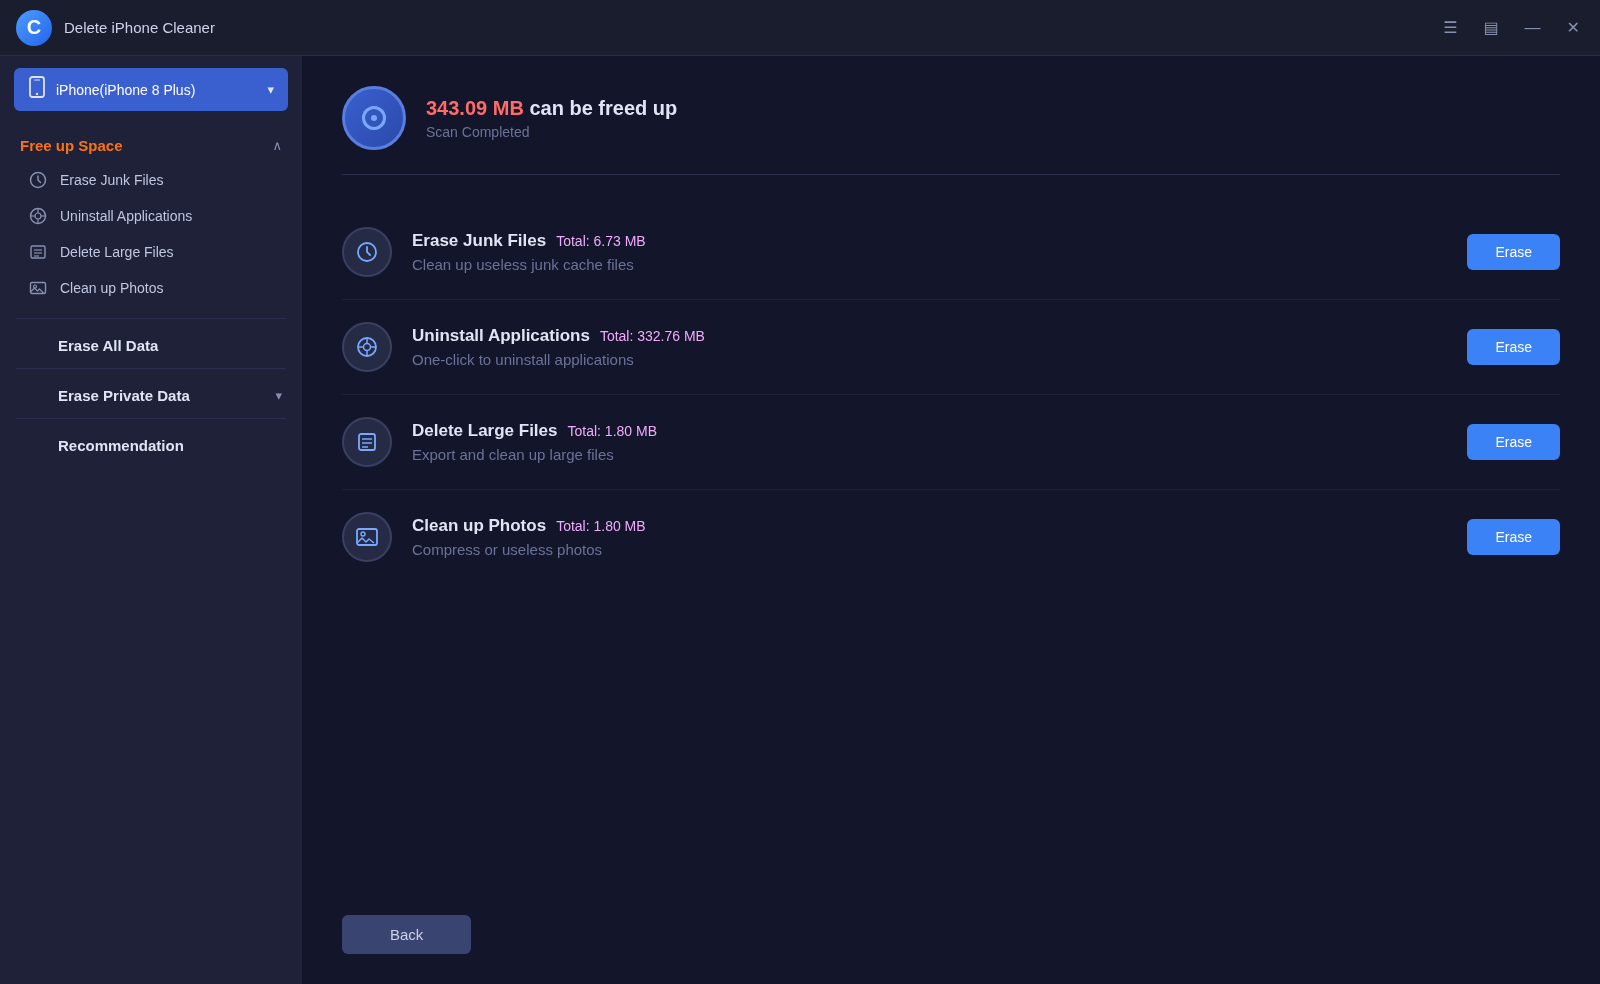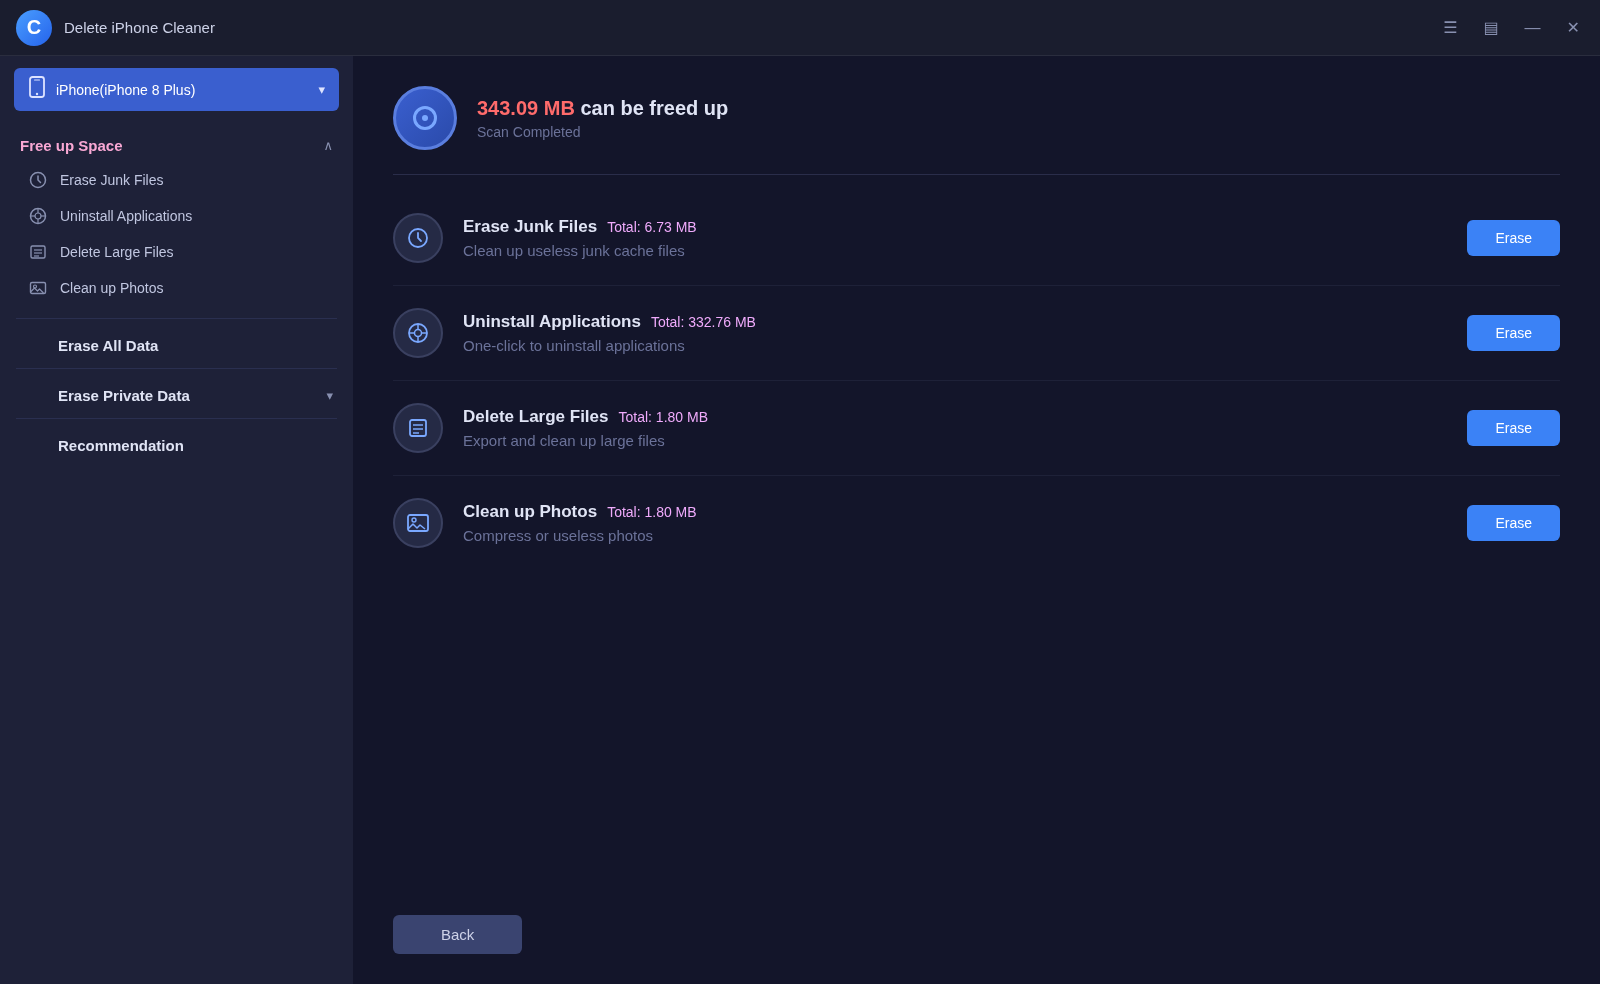--- a/index.html
+++ b/index.html
@@ -55,21 +55,21 @@
     }
 
     
     .app-layout {
       display: flex;
       height: calc(984px - 56px);
     }
 
     
     .sidebar {
-      width: 353px;
+      width: 302px;
       background: #1e2138;
       flex-shrink: 0;
       display: flex;
       flex-direction: column;
     }
 
     .device-selector {
       margin: 12px 14px;
       background: #3a5fcf;
       border-radius: 6px;
@@ -103,21 +103,21 @@
       justify-content: space-between;
       padding: 14px 20px 10px;
       cursor: pointer;
     }
     .sidebar-section-header.expanded {
       padding-bottom: 4px;
     }
     .sidebar-section-title {
       font-size: 15px;
       font-weight: 600;
-      color: #f9a8d4;
+      color: #f97316;
     }
     .sidebar-section-title.white {
       color: #e0e4f5;
       margin-left: 38px;
     }
     .sidebar-chevron {
       color: #8890b0;
       font-size: 13px;
     }
 
@@ -159,21 +159,21 @@
       position: relative;
     }
 
     
     .scan-header {
       display: flex;
       align-items: center;
       gap: 20px;
       padding-bottom: 24px;
       border-bottom: 1px solid #2a2d4a;
-      margin-bottom: 16px;
+      margin-bottom: 30px;
     }
     .scan-icon-circle {
       width: 64px;
       height: 64px;
       border-radius: 50%;
       background: linear-gradient(135deg, #3a5fcf, #2a4aaa);
       border: 3px solid #5a7edf;
       display: flex;
       align-items: center;
       justify-content: center;

